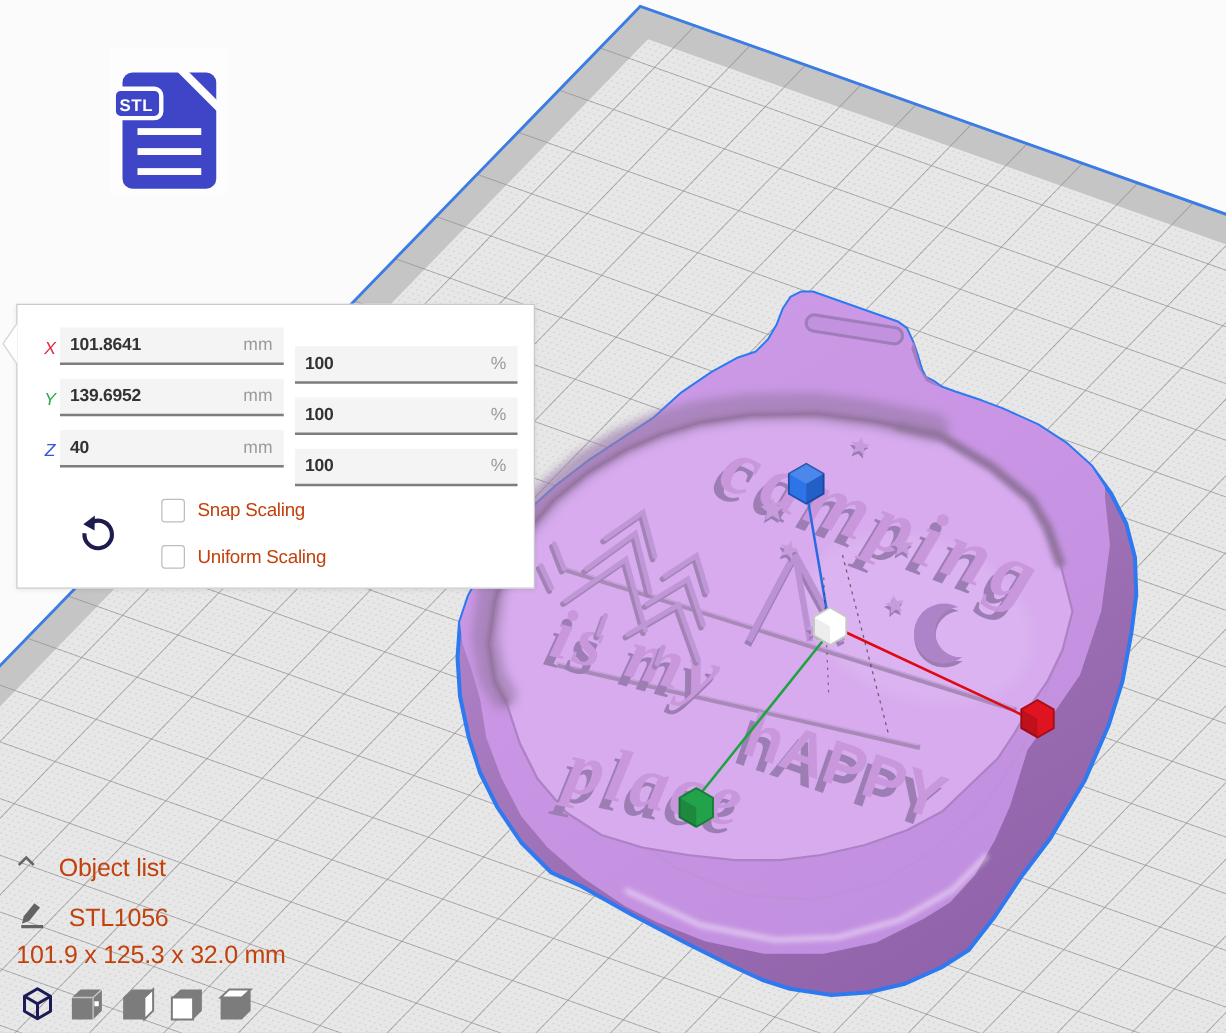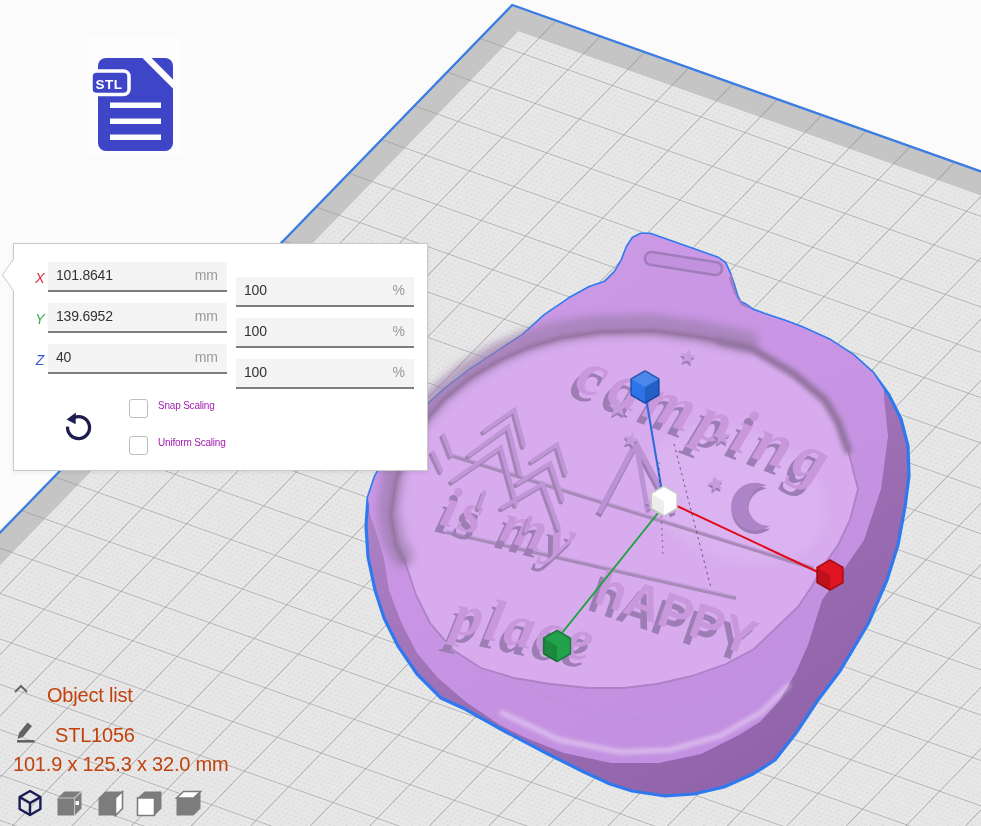--- a/index.html
+++ b/index.html
@@ -9,27 +9,27 @@
   .panel{position:absolute;left:13px;top:243px;width:413px;height:226px;background:#fff;
          border:1px solid #c9c9c9;box-shadow:0 1px 4px rgba(0,0,0,0.08);}
   .parrow{position:absolute;left:-11px;top:15px;width:0;height:0;
           border-top:16px solid transparent;border-bottom:16px solid transparent;
           border-right:11px solid #fff;filter:drop-shadow(-1px 0 0 #c9c9c9);}
   .row{position:absolute;height:32px;}
   .axlab{position:absolute;left:19px;width:14px;text-align:center;font-size:14px;font-style:italic;
          line-height:32px;}
   .fld{position:absolute;height:28px;background:#f4f4f4;border-bottom:2px solid #7d7d7d;
        font-size:14px;color:#333;letter-spacing:-0.2px;}
-  .fld .val{position:absolute;left:8px;top:5px;}
+  .fld .val{position:absolute;left:8px;top:5px;font-weight:bold;}
   .fld .suf{position:absolute;right:9px;top:5px;color:#9a9a9a;letter-spacing:0;padding-left:44px;}
   .f1{left:34px;width:179px;}
   .f2{left:222px;width:178px;margin-top:15px;}
   .cb{position:absolute;left:115px;width:17px;height:17px;background:#fff;
       border:1px solid #bdbdbd;border-radius:3px;}
-  .cblab{position:absolute;left:144px;font-size:10px;color:#a21caf;letter-spacing:-0.2px;}
+  .cblab{position:absolute;left:144px;font-size:15px;color:#c2410c;letter-spacing:-0.2px;}
   .blUI{position:absolute;color:#c2410c;font-size:20px;letter-spacing:-0.2px;}
 </style>
 </head>
 <body>
 <svg id="scene" width="981" height="826">
   <defs>
     <pattern id="gmaj" width="47" height="47" patternUnits="userSpaceOnUse">
       <rect width="47" height="47" fill="#e7e7e7"></rect>
       <path d="M0,0H47 M0,0V47" stroke="#a9a9a9" stroke-width="1.6" fill="none"></path>
     </pattern>

